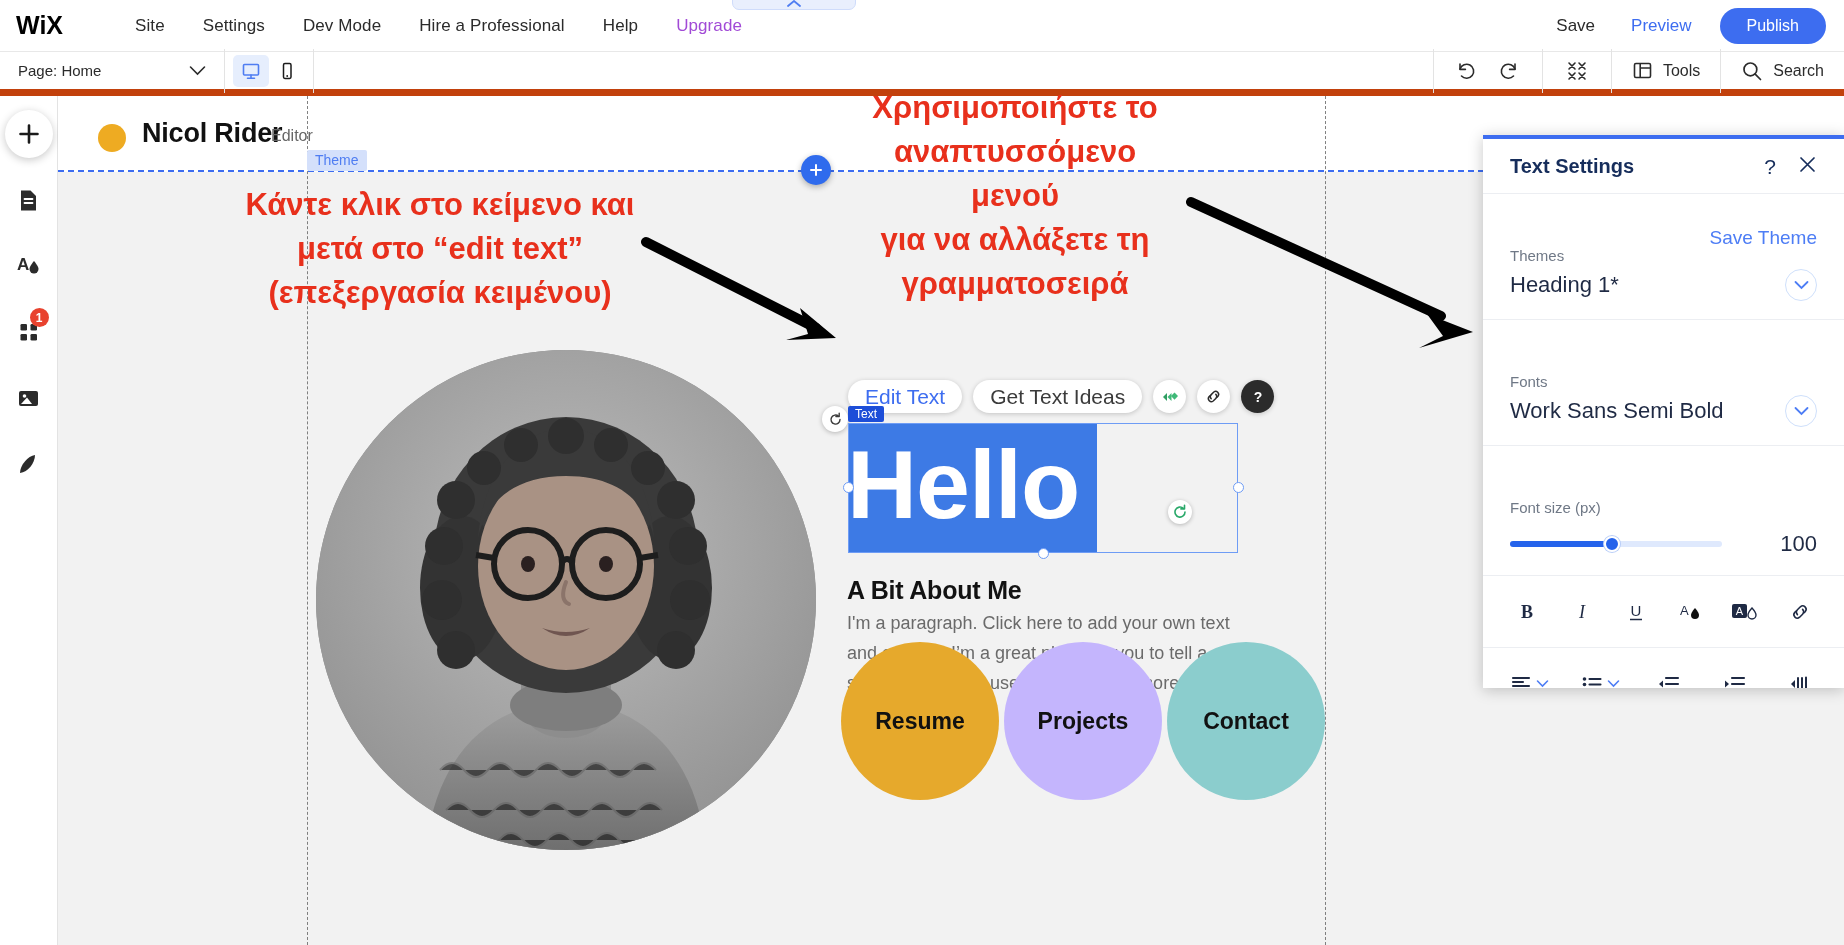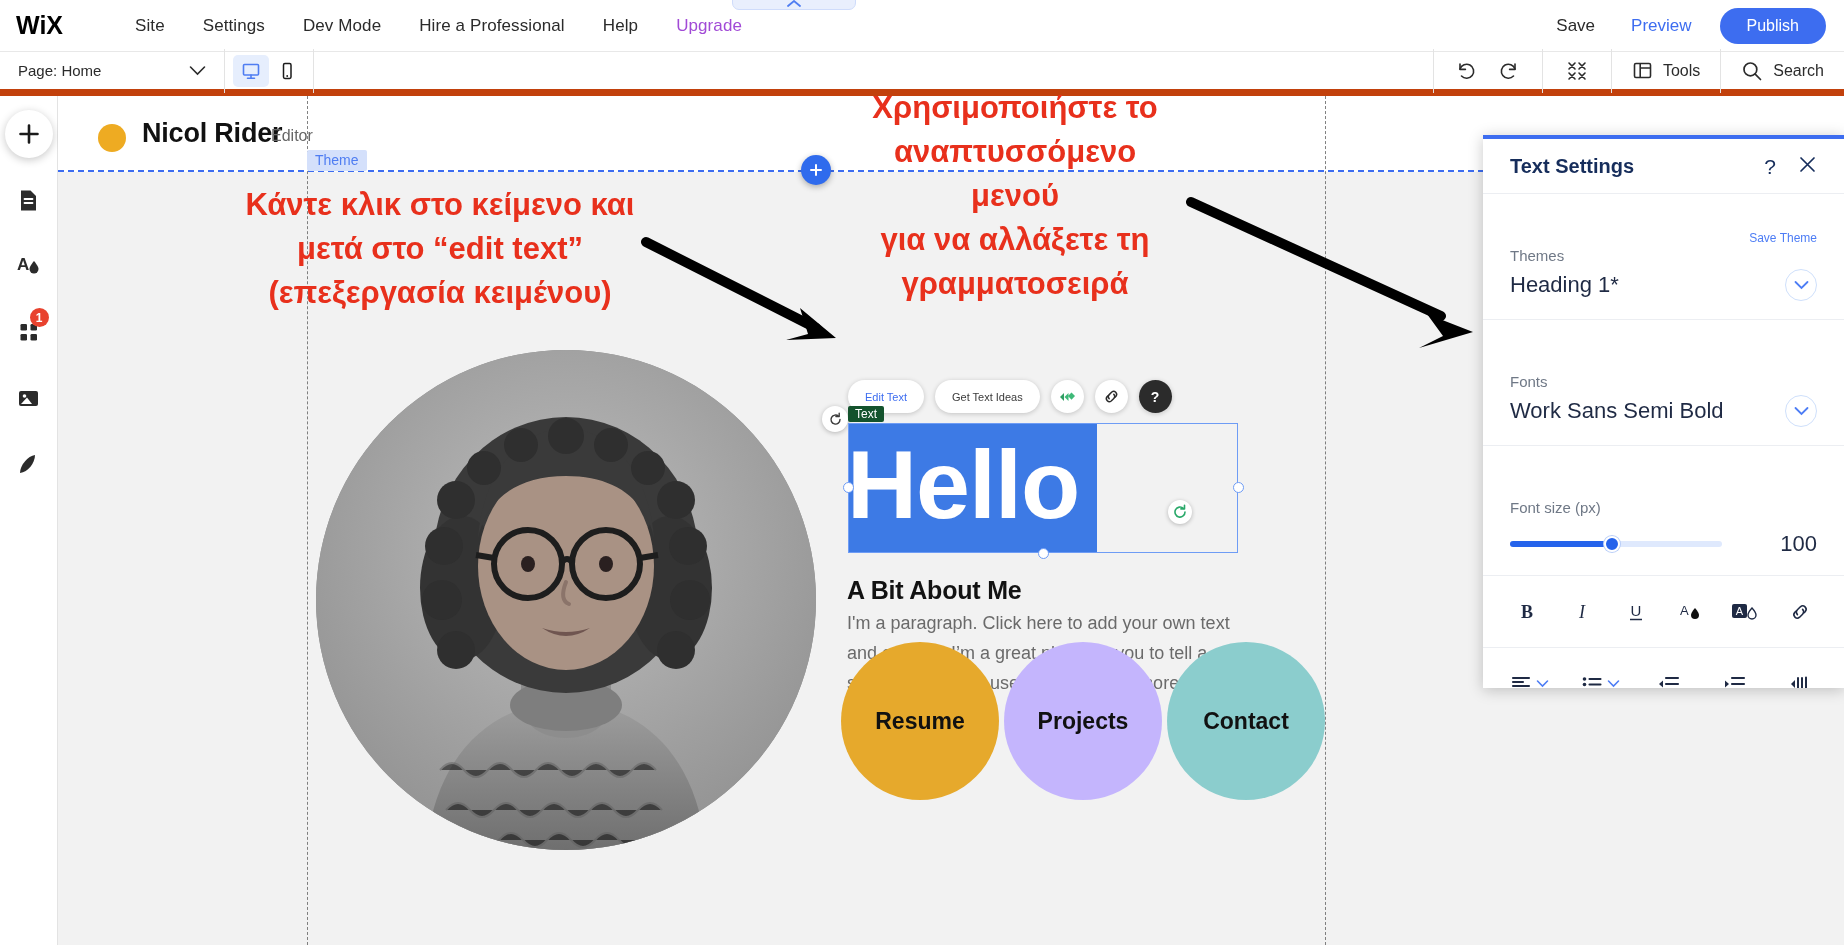--- a/index.html
+++ b/index.html
@@ -138,21 +138,21 @@
   
   .photo-circle {
     position: absolute; left: 258px; top: 254px; width: 500px; height: 500px;
     border-radius: 50%; overflow: hidden; background: #8d8d8d;
   }
 
   
   .tw-toolbar { position: absolute; left: 790px; top: 284px; display: flex; align-items: center; gap: 11px; }
   .pill {
     background: #fff; border-radius: 18px; height: 33px; display: flex;
-    align-items: center; padding: 0 17px; font-size: 11px;
+    align-items: center; padding: 0 17px; font-size: 21px;
     box-shadow: 0 1px 5px rgba(0,0,0,.2); cursor: pointer; white-space: nowrap;
   }
   .pill.primary { color: #3d6df0; }
   .pill.plain { color: #3b3b3b; }
   .round-btn {
     width: 33px; height: 33px; border-radius: 50%; background: #fff;
     box-shadow: 0 1px 5px rgba(0,0,0,.2); display: flex; align-items: center;
     justify-content: center; cursor: pointer;
   }
   .round-btn.dark { background: #2b2b2b; }
@@ -162,21 +162,21 @@
     border-radius: 50%; background: #fff; box-shadow: 0 1px 5px rgba(0,0,0,.26);
     display: flex; align-items: center; justify-content: center; cursor: pointer;
   }
 
   
   .text-box {
     position: absolute; left: 790px; top: 327px; width: 390px; height: 130px;
     border: 1px solid #6e9cf5; background: transparent;
   }
   .text-label {
-    position: absolute; left: 790px; top: 310px; background: #14532d; color: #fff;
+    position: absolute; left: 790px; top: 310px; background: #1d4ed8; color: #fff;
     font-size: 12px; padding: 1px 7px; border-radius: 2px;
   }
   .hello-hl {
     position: absolute; left: 791px; top: 328px; width: 248px; height: 128px;
     background: #3d7ae5;
   }
   .hello-text {
     position: absolute; left: 789px; top: 330px; font-size: 97px; color: #fff;
     font-weight: bold; line-height: 118px; letter-spacing: -1px;
   }
@@ -224,21 +224,21 @@
   .panel-head {
     height: 55px; display: flex; align-items: center; padding: 0 27px;
     border-bottom: 1px solid #eceef2;
   }
   .panel-title { font-size: 20px; font-weight: bold; color: #162d5b; }
   .panel-head-actions { margin-left: auto; display: flex; align-items: center; gap: 22px; }
   .p-ico { cursor: pointer; color: #162d5b; font-size: 21px; line-height: 1; }
   .panel-sec { padding: 17px 27px 18px; border-bottom: 1px solid #eceef2; }
   .sec-row { display: flex; align-items: center; }
   .sec-label { font-size: 15px; color: #6f7886; margin-top: 36px; }
-  .sec-link { margin-left: auto; font-size: 12px; color: #4d7df5; cursor: pointer; }
+  .sec-link { margin-left: auto; font-size: 19px; color: #4d7df5; cursor: pointer; }
   .sec-value-row { display: flex; align-items: center; margin-top: 5px; }
   .sec-value { font-size: 22px; color: #1f2a44; }
   .chev-circle {
     margin-left: auto; width: 32px; height: 32px; border-radius: 50%;
     border: 1px solid #cfe0fb; display: flex; align-items: center;
     justify-content: center; cursor: pointer;
   }
   .slider-row { display: flex; align-items: center; margin-top: 15px; }
   .slider-track {
     position: relative; width: 212px; height: 6px; border-radius: 3px;

